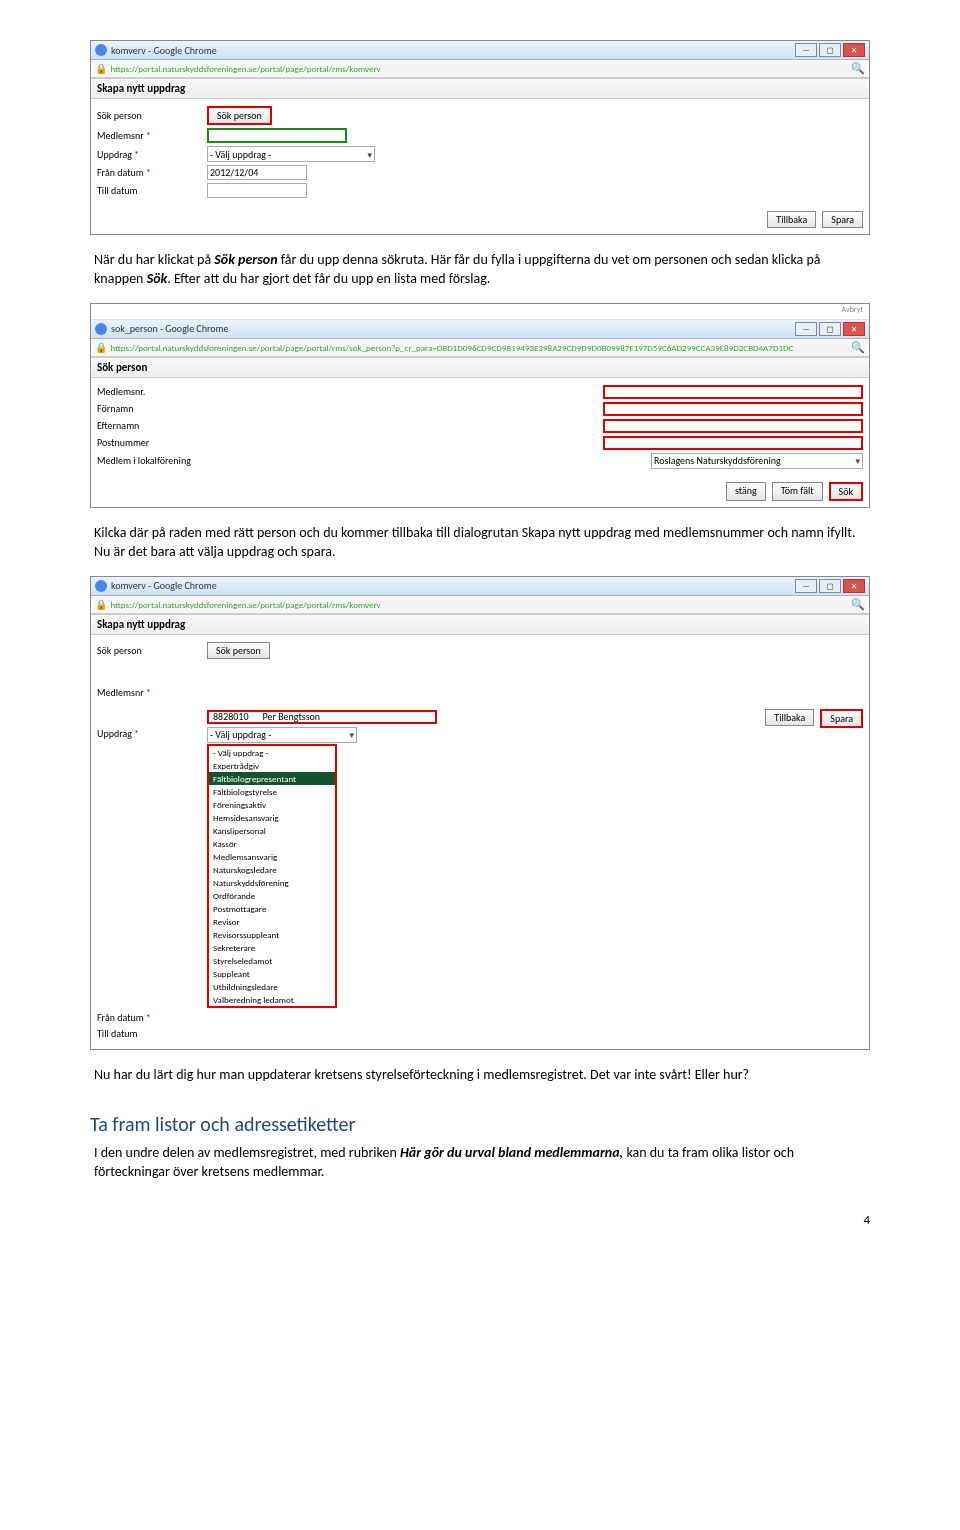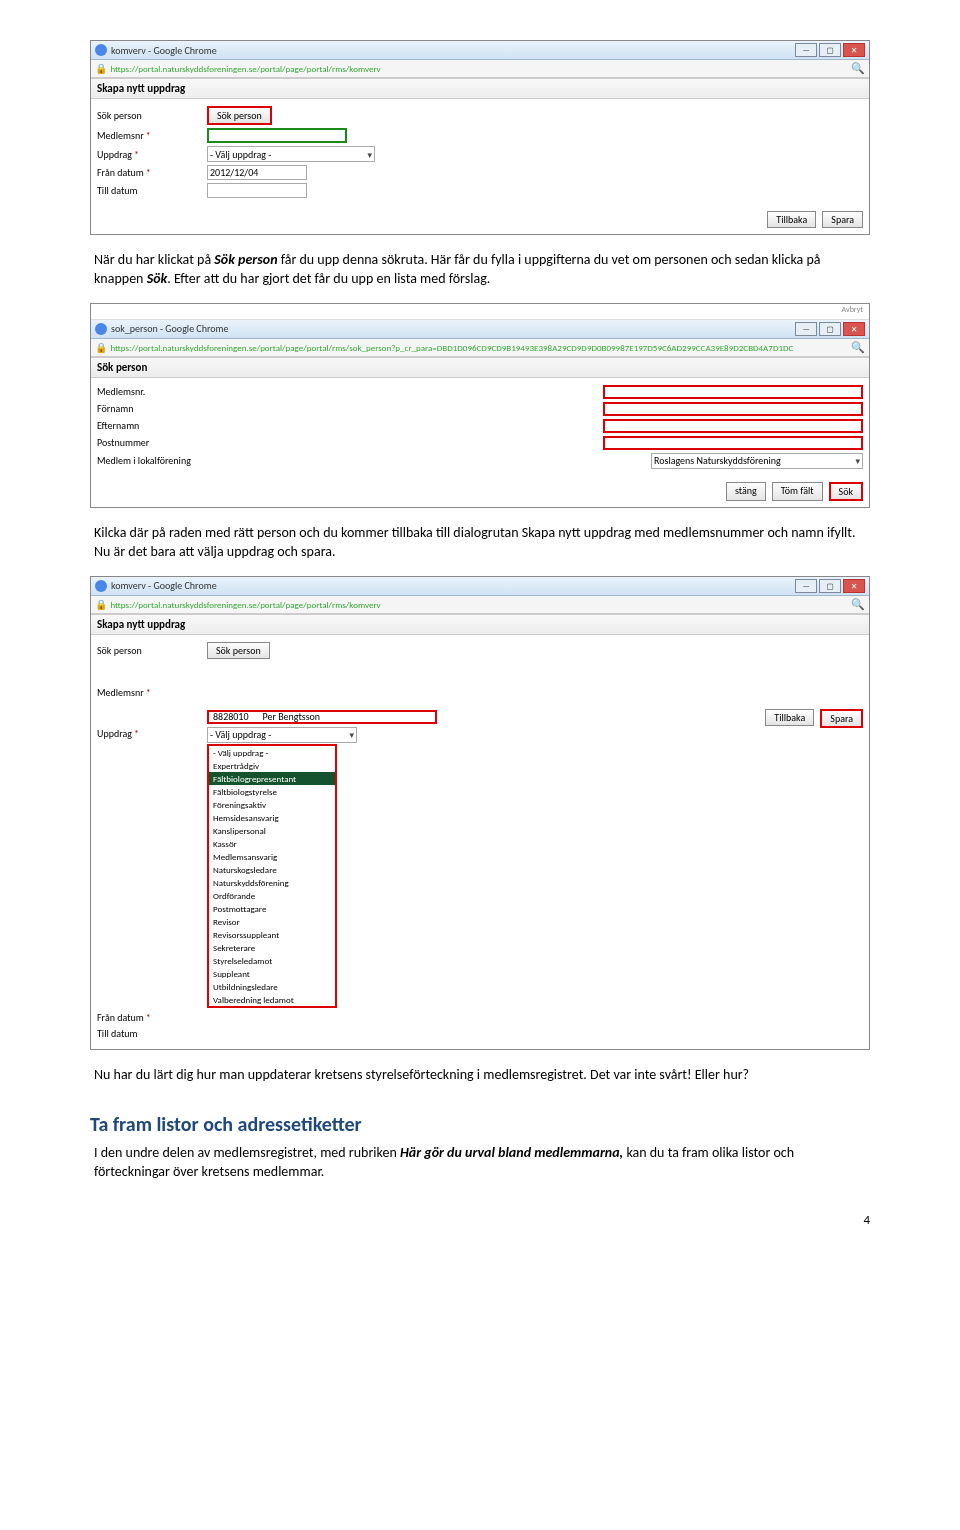--- a/index.html
+++ b/index.html
@@ -7,21 +7,21 @@
     font-family: Calibri, Arial, sans-serif;
     font-size: 14px;
     color: #000;
     background: #fff;
     margin: 0;
     padding: 40px 90px 40px 90px;
     width: 960px;
   }
   p { margin: 6px 0 14px 4px; line-height: 1.35; }
   .bolditalic { font-weight: bold; font-style: italic; }
-  h2 { font-size: 20px; color: #1f497d; font-weight: 700; margin: 28px 0 8px 0; }
+  h2 { font-size: 20px; color: #1f497d; font-weight: 400; margin: 28px 0 8px 0; }
 
   .chrome-window {
     border: 1px solid #888;
     background: #fff;
     font-size: 10px;
     margin-bottom: 16px;
   }
   .titlebar {
     display: flex;
     align-items: center;

